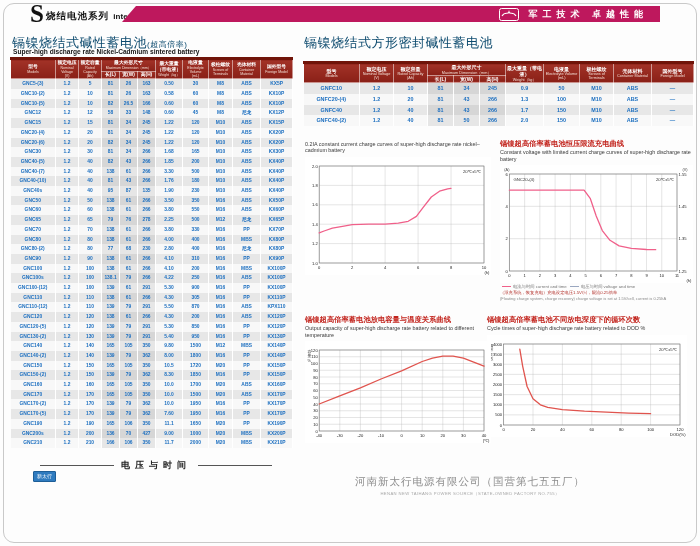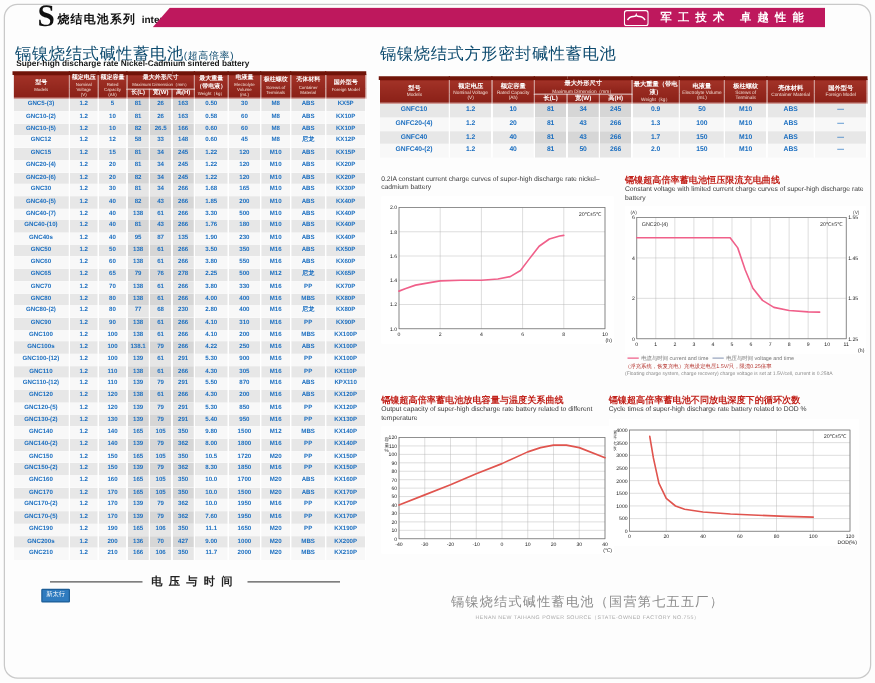--- a/index.html
+++ b/index.html
@@ -973,16 +973,16 @@
         <text x="184.5" y="100.5" font-size="4.1" text-anchor="end" fill="#222" font-family="Liberation Sans, sans-serif">(℃)</text>
         <path d="M14.2 63.0 L34.8 54.9 L55.4 46.8 L76.0 38.0 L96.6 29.9 L117.2 20.5 L127.5 17.1 L137.8 15.1 L148.1 15.1 L158.4 17.1 L179.0 25.2 " fill="none" stroke="#e0544e" stroke-width="1.3" stroke-linejoin="round" stroke-linecap="round"></path>
       </svg>
   </div>
 
   <div class="slogan">
       <span>电压与时间</span>
     </div>
   <div class="badge">新太行</div>
   <div class="company">
-    <div class="company-cn">镉镍烧结式碱性蓄电池（国营第七五五厂）</div>
+    <div class="company-cn">河南新太行电源有限公司（国营第七五五厂）</div>
     <div class="company-en">HENAN NEW TAIHANG POWER SOURCE（STATE-OWNED FACTORY NO.755）</div>
   </div>
 </div>
 
 </body></html>

